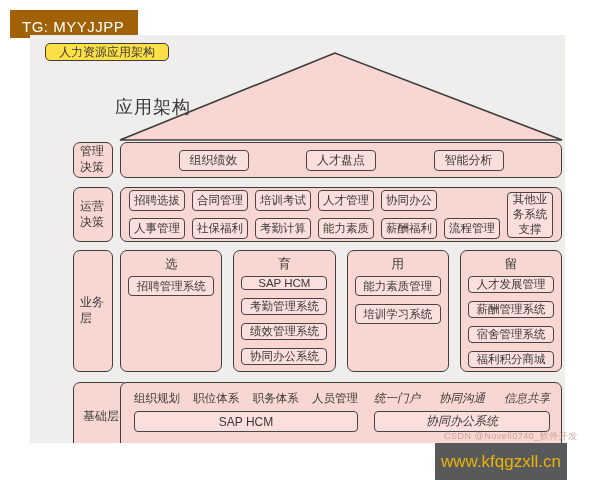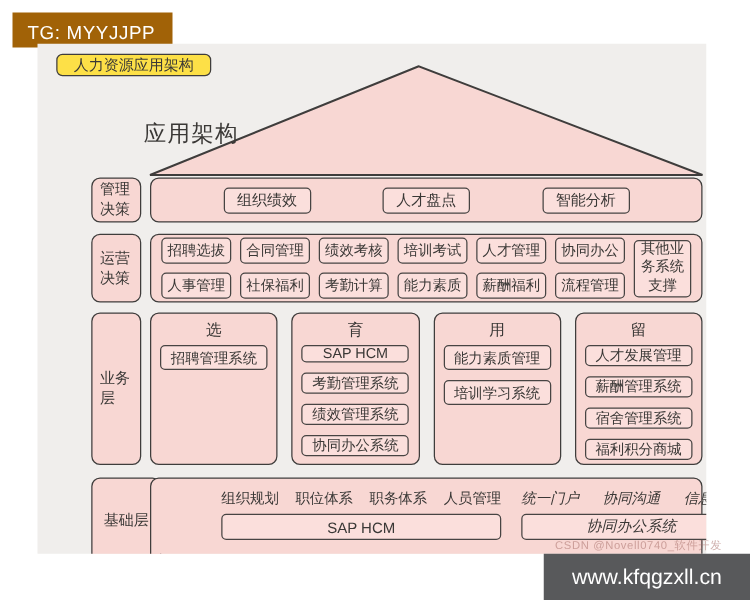--- a/index.html
+++ b/index.html
@@ -30,29 +30,29 @@
   .r2line{display:flex;gap:7px;}
   .row2 .box{width:56px;height:21px;font-size:11.5px;}
   .row2 .tallbox{width:50px;height:46px;margin-left:7px;font-size:11.5px;line-height:1.3;
         text-align:center;white-space:normal;}
   .bizcols{position:absolute;left:90px;top:215px;width:442px;height:122px;display:flex;gap:11px;}
   .col{flex:1;background:#f8d7d3;border:1.6px solid #3f3d3c;border-radius:7px;box-sizing:border-box;
        padding-top:5px;display:flex;flex-direction:column;align-items:center;}
   .ctitle{font-size:12.5px;height:17px;margin-bottom:3px;}
   .col .box{width:86px;height:20px;margin-bottom:8px;font-size:11.5px;}
   .found{left:90px;top:347px;width:442px;height:70px;}
-  .fgroup{position:absolute;top:7px;margin-left:43px;}
+  .fgroup{position:absolute;top:7px;}
   .fleft{left:13px;width:224px;}
   .fright{left:253px;width:176px;font-style:italic;}
   .flabels{display:flex;justify-content:space-between;align-items:center;height:16px;font-size:11.5px;white-space:nowrap;}
   .fbox{margin-top:5px;height:21px;}
   .csdnmark{position:absolute;left:444px;top:430px;font-size:9px;color:rgba(168,112,106,.55);
         white-space:nowrap;letter-spacing:.5px;}
-  .footerbar{position:absolute;left:435px;top:443px;width:165px;height:37px;background:#58595b;
-        color:#ffffff;display:flex;align-items:center;justify-content:center;font-size:17px;}
+  .footerbar{position:absolute;left:435px;top:443px;width:132px;height:37px;background:#58595b;
+        color:#eab308;display:flex;align-items:center;justify-content:center;font-size:17px;}
 </style>
 </head>
 <body>
 
 <div class="canvas">
 
   <div class="badge">TG: MYYJJPP</div>
 
   <div class="shot">
 
@@ -69,21 +69,20 @@
       <div class="box">人才盘点</div>
       <div class="box">智能分析</div>
     </div>
 
     <div class="wrap side sideO">运营决策</div>
     <div class="wrap row2">
       <div class="r2grid">
         <div class="r2line">
           <div class="box">招聘选拔</div>
           <div class="box">合同管理</div>
-          <div class="box">绩效考核</div>
           <div class="box">培训考试</div>
           <div class="box">人才管理</div>
           <div class="box">协同办公</div>
         </div>
         <div class="r2line">
           <div class="box">人事管理</div>
           <div class="box">社保福利</div>
           <div class="box">考勤计算</div>
           <div class="box">能力素质</div>
           <div class="box">薪酬福利</div>

